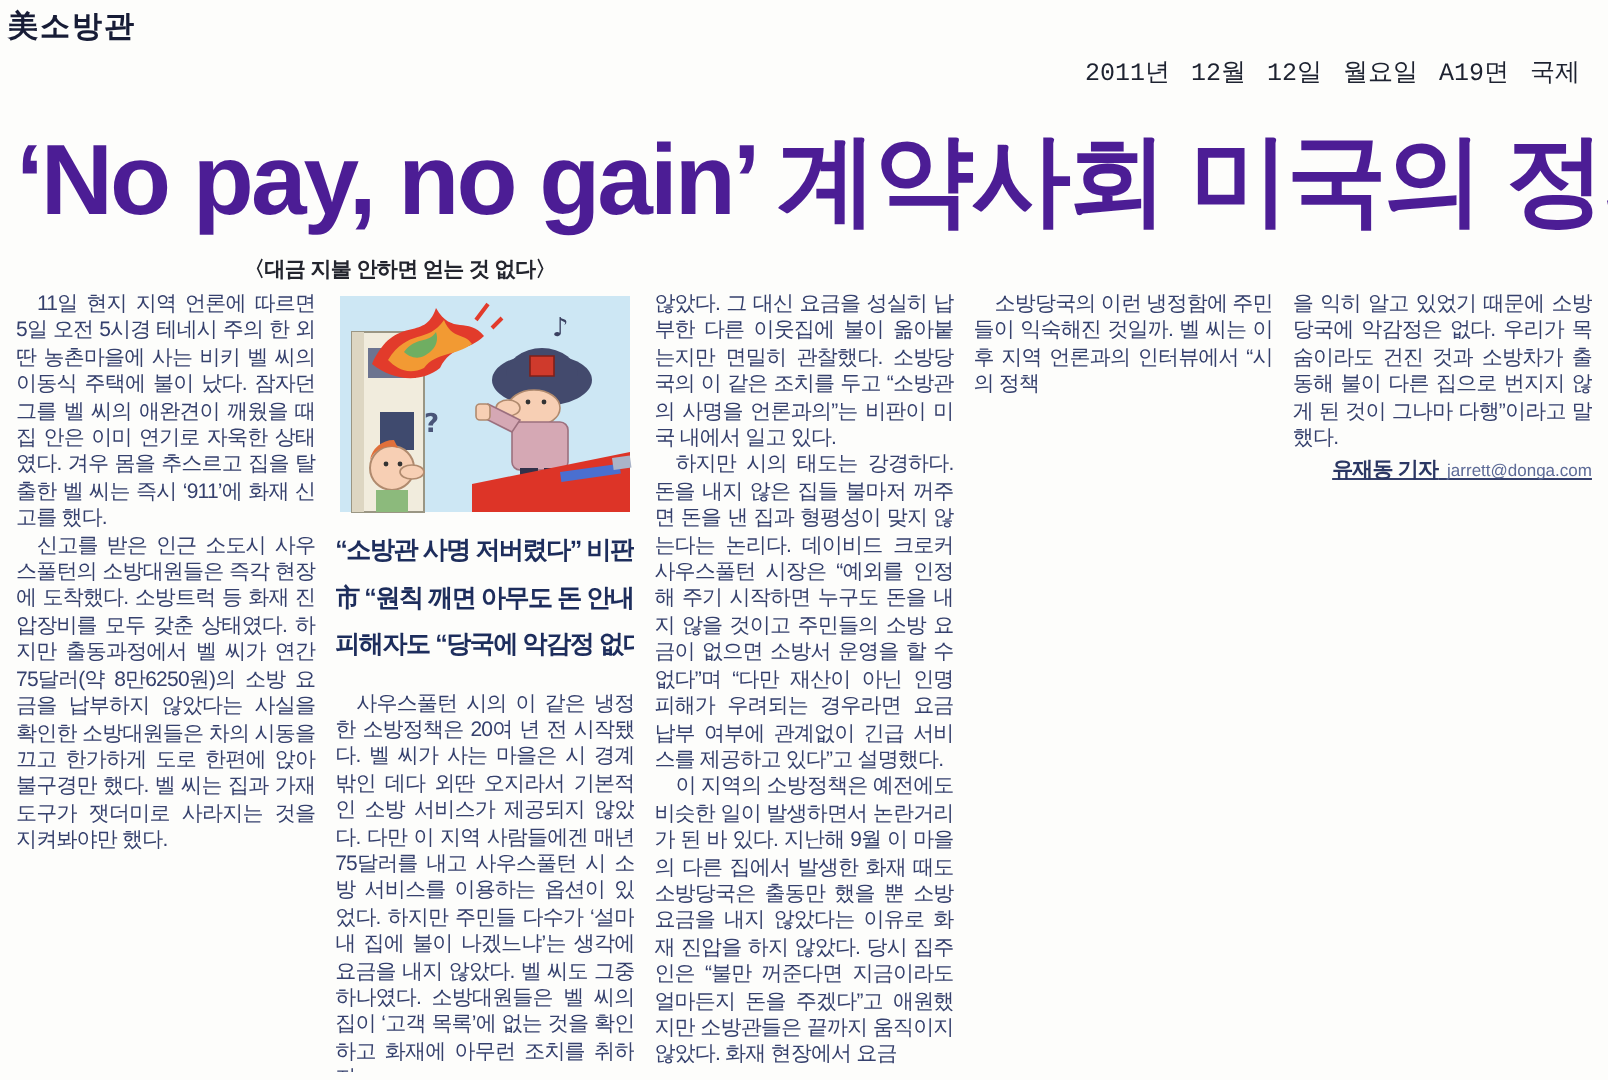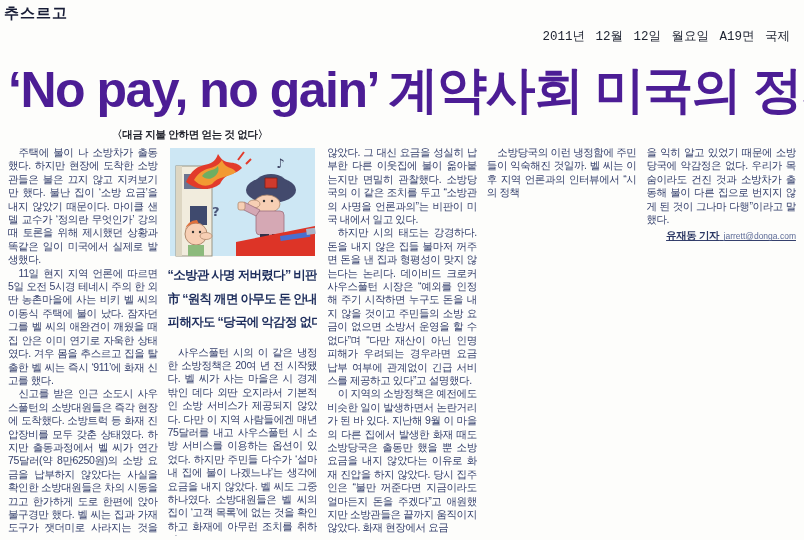--- a/index.html
+++ b/index.html
@@ -25,21 +25,21 @@
     font-family:"Liberation Serif", serif;
     font-weight:700;font-size:18px;letter-spacing:-0.3px;color:#14151c;
     white-space:nowrap;
   }
   .headline{
     position:absolute;left:8px;top:68px;width:792px;margin:0;
     font-weight:700;font-size:50px;line-height:44px;letter-spacing:-1.5px;
     color:#4c1d95;white-space:nowrap;
   }
   .headline-note{
-    position:absolute;left:112px;top:128px;
+    position:absolute;left:122px;top:128px;
     font-weight:700;font-size:10.5px;color:#23252e;letter-spacing:-0.3px;
   }
   
   .columns{
     position:absolute;left:8px;top:146px;width:788px;height:390px;
     display:flex;gap:10px;
   }
   .col{flex:1 1 0;overflow:hidden;}
   .col p{
     margin:0;font-size:10.5px;line-height:13.4px;letter-spacing:-0.4px;
@@ -63,29 +63,28 @@
     margin-top:1px;text-align:right;line-height:13.4px;white-space:nowrap;text-decoration:underline;
   }
   .byline .reporter{font-weight:700;font-size:10.5px;color:#2b3763;letter-spacing:-0.4px;}
   .byline .email{font-size:8.5px;color:#5c6a96;letter-spacing:0;}
 </style>
 </head>
 <body>
 
 <div class="page">
 
-  <div class="masthead">추스르고</div>
+  <div class="masthead">美소방관</div>
   <div class="dateline">2011년 12월 12일 월요일 A19면 국제</div>
   <h1 class="headline">‘No pay, no gain’ 계약사회 미국의 정의?</h1>
   <div class="headline-note">〈대금 지불 안하면 얻는 것 없다〉</div>
 
   <div class="columns">
 
     <div class="col">
-      <p>주택에 불이 나 소방차가 출동했다. 하지만 현장에 도착한 소방관들은 불은 끄지 않고 지켜보기만 했다. 불난 집이 ‘소방 요금’을 내지 않았기 때문이다. 마이클 샌델 교수가 ‘정의란 무엇인가’ 강의 때 토론을 위해 제시했던 상황과 똑같은 일이 미국에서 실제로 발생했다.</p>
       <p>11일 현지 지역 언론에 따르면 5일 오전 5시경 테네시 주의 한 외딴 농촌마을에 사는 비키 벨 씨의 이동식 주택에 불이 났다. 잠자던 그를 벨 씨의 애완견이 깨웠을 때 집 안은 이미 연기로 자욱한 상태였다. 겨우 몸을 추스르고 집을 탈출한 벨 씨는 즉시 ‘911’에 화재 신고를 했다.</p>
       <p>신고를 받은 인근 소도시 사우스풀턴의 소방대원들은 즉각 현장에 도착했다. 소방트럭 등 화재 진압장비를 모두 갖춘 상태였다. 하지만 출동과정에서 벨 씨가 연간 75달러(약 8만6250원)의 소방 요금을 납부하지 않았다는 사실을 확인한 소방대원들은 차의 시동을 끄고 한가하게 도로 한편에 앉아 불구경만 했다. 벨 씨는 집과 가재도구가 잿더미로 사라지는 것을 지켜봐야만 했다.</p>
     </div>
 
     <div class="col">
       <figure class="cartoon">
         <svg width="149" height="112" viewBox="0 0 149 112" xmlns="http://www.w3.org/2000/svg">
 
           <rect x="2" y="2" width="145" height="108" fill="#cde7f4"></rect>
 

